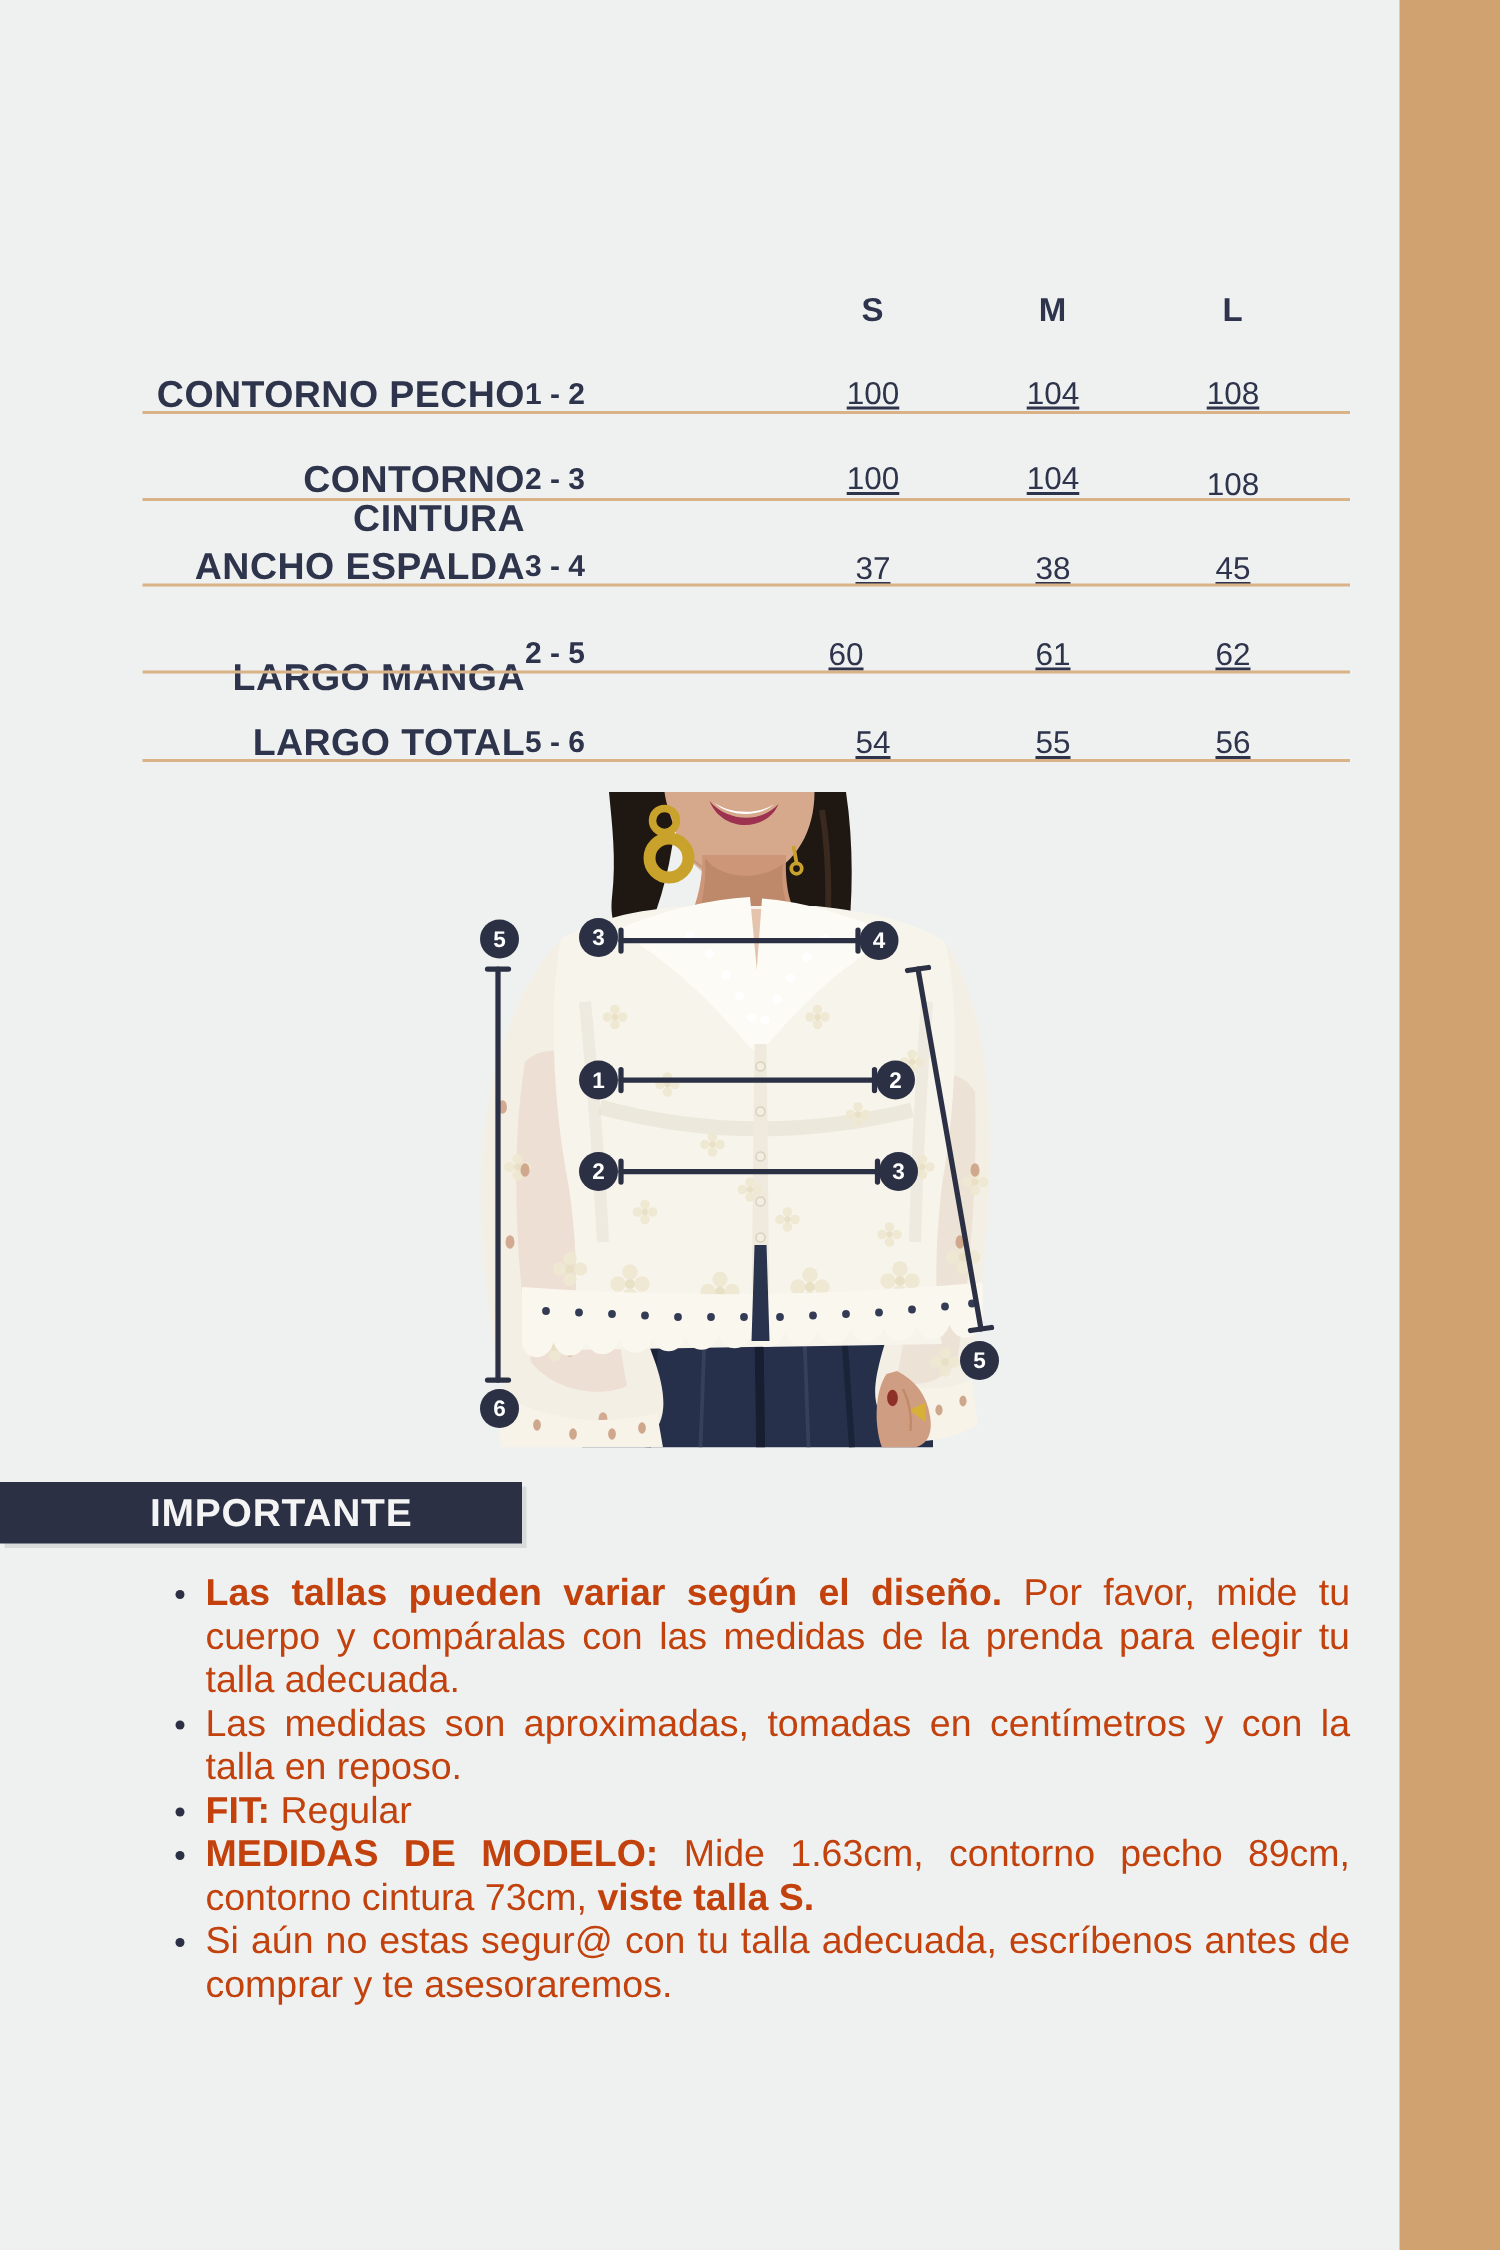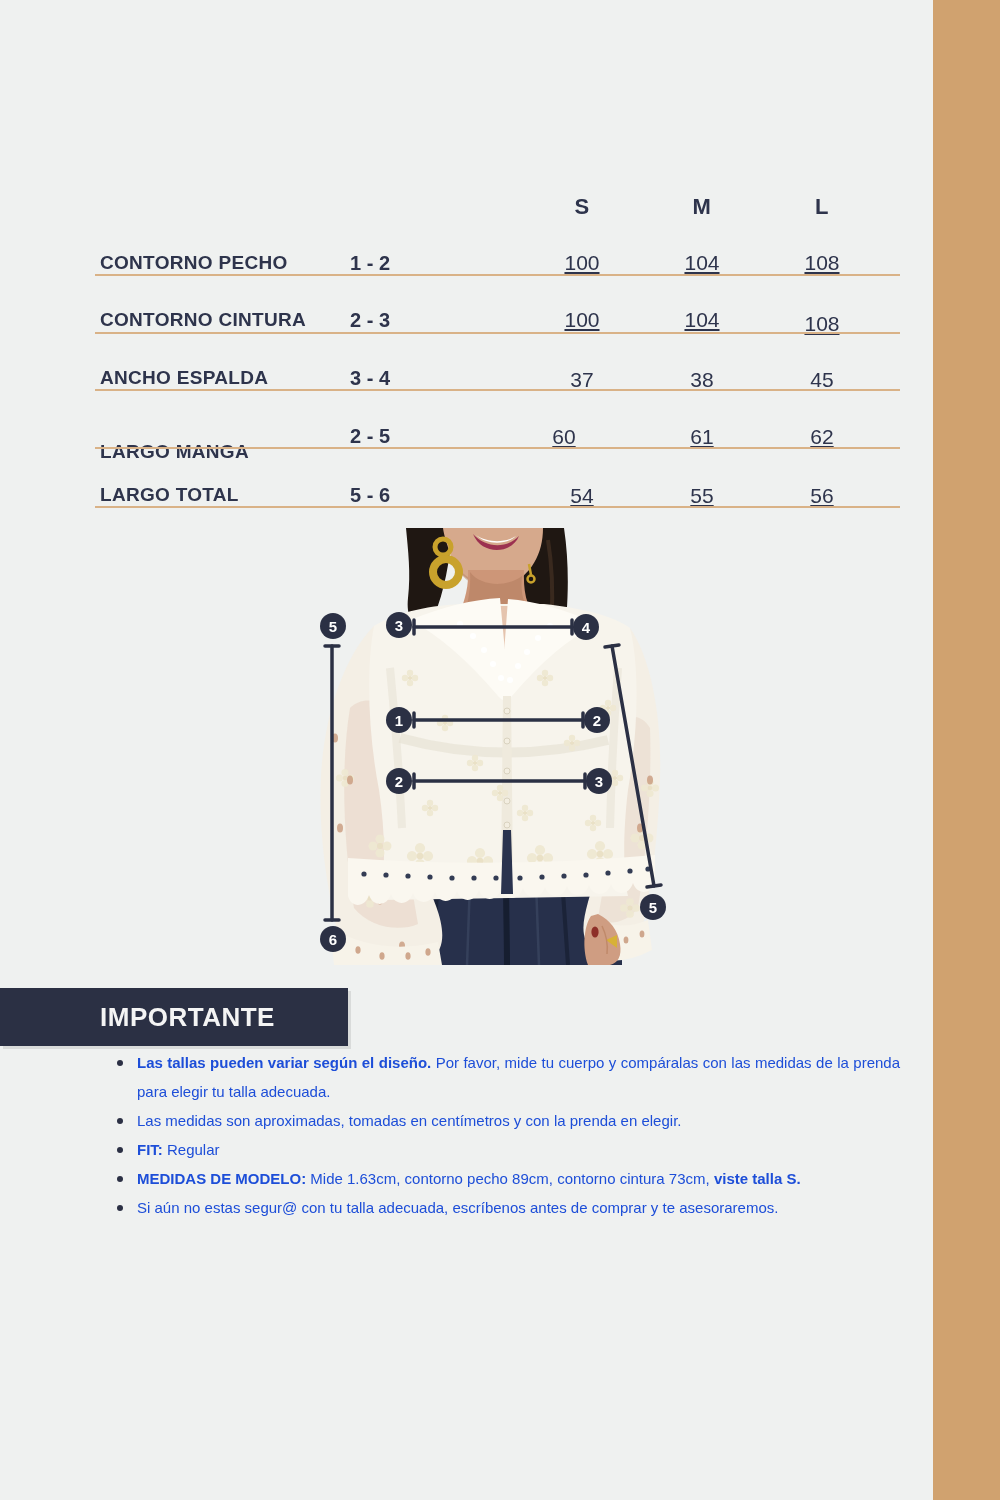--- a/index.html
+++ b/index.html
@@ -6,48 +6,48 @@
   .page{
     position:relative;width:1000px;height:1500px;margin:0 auto;
     background:#eff1f0;overflow:hidden;
     font-family:"Liberation Sans",sans-serif;color:#2e344c;
   }
   .stripe{position:absolute;top:0;right:0;width:67px;height:1500px;background:#d0a26f;}
 
   
   .col-h{position:absolute;top:194px;width:90px;text-align:center;
          font-size:22px;font-weight:600;letter-spacing:.5px;}
-  .row-label{position:absolute;left:100px;width:250px;font-size:19px;font-weight:700;letter-spacing:.3px;line-height:26px;}
+  .row-label{position:absolute;left:100px;width:250px;font-size:25px;font-weight:700;letter-spacing:.3px;line-height:26px;text-align:right;}
   .row-range{position:absolute;left:350px;width:90px;font-size:20px;font-weight:600;line-height:26px;}
   .cell{position:absolute;width:90px;text-align:center;font-size:21px;font-weight:400;line-height:26px;text-decoration:underline;}
   .underline{position:absolute;left:95px;width:805px;height:2px;background:#d9b287;}
 
   
   .photo{position:absolute;left:310px;top:528px;width:390px;height:437px;}
   .meas-lines{position:absolute;left:300px;top:598px;width:380px;height:340px;}
   .marker{
     position:absolute;width:26px;height:26px;border-radius:50%;
     background:#2b3044;color:#fff;font-size:15px;font-weight:700;
     display:flex;align-items:center;justify-content:center;line-height:1;
   }
 
   
   .imp-box{
-    position:absolute;left:0;top:988px;width:348px;height:58px;
+    position:absolute;left:0;top:988px;width:348px;height:41px;
     background:#2b3044;box-shadow:3px 3px 0 0 #d9dbda;
     display:flex;align-items:center;
   }
   .imp-title{color:#f4f4f4;font-size:26px;font-weight:700;letter-spacing:.5px;margin-left:100px;}
   .imp-list{
     position:absolute;left:113px;top:1048px;width:787px;
     list-style:none;margin:0;padding:0;
   }
   .imp-list li{
     position:relative;padding-left:24px;margin:0;
-    font-size:15px;line-height:29px;text-align:justify;color:#1d4ed8;
+    font-size:25px;line-height:29px;text-align:justify;color:#c2410c;
   }
   .imp-list li::before{
     content:"";position:absolute;left:4px;top:12px;width:6px;height:6px;
     border-radius:50%;background:#2b3044;
   }
   .imp-list .b{font-weight:700;}
 </style>
 </head>
 <body>
 
@@ -279,18 +279,18 @@
   <div class="marker" style="left:386px;top:768px">2</div>
   <div class="marker" style="left:586px;top:768px">3</div>
   <div class="marker" style="left:640px;top:894px">5</div>
   <div class="marker" style="left:320px;top:926px">6</div>
 
   <div class="imp-box">
     <span class="imp-title">IMPORTANTE</span>
   </div>
   <ul class="imp-list">
       <li><p style="margin:0;display:inline"><span class="b">Las tallas pueden variar según el diseño.</span><span> Por favor, mide tu cuerpo y compáralas con las medidas de la prenda para elegir tu talla adecuada.</span></p></li>
-      <li><p style="margin:0;display:inline"><span> Las medidas son aproximadas, tomadas en centímetros y con la prenda en elegir.</span></p></li>
+      <li><p style="margin:0;display:inline"><span> Las medidas son aproximadas, tomadas en centímetros y con la talla en reposo.</span></p></li>
       <li><p style="margin:0;display:inline"><span class="b">FIT:</span><span> Regular</span></p></li>
       <li><p style="margin:0;display:inline"><span class="b">MEDIDAS DE MODELO:</span><span> Mide 1.63cm, contorno pecho 89cm, contorno cintura 73cm, </span><span class="b">viste talla S.</span></p></li>
       <li><p style="margin:0;display:inline"><span>Si aún no estas segur@ con tu talla adecuada, escríbenos antes de comprar y te asesoraremos.</span></p></li>
     </ul>
 </div>
 
 </body></html>

